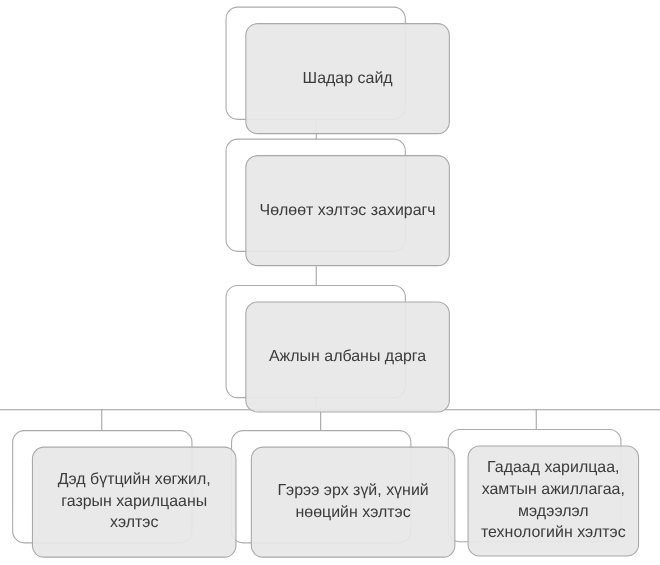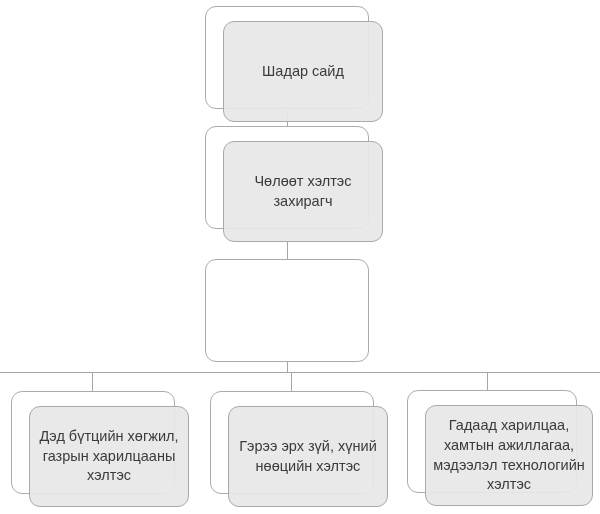--- a/index.html
+++ b/index.html
@@ -40,21 +40,21 @@
     left: 0; top: 0;
     width: 162px; height: 101px;
     background: #ffffff;
     border: 1px solid #ababab;
     border-radius: 11px;
     z-index: 2;
   }
   .face {
     position: absolute;
     left: 18px; top: 15px;
-    width: 160px; height: 101px;
+    width: 186px; height: 101px;
     background: rgba(231, 231, 231, 0.93);
     border: 1px solid #a9a9a9;
     border-radius: 11px;
     z-index: 3;
     display: flex;
     align-items: center;
     justify-content: center;
     text-align: center;
     box-sizing: border-box;
     padding: 2px 7px;
@@ -64,21 +64,21 @@
     line-height: 1.35;
     color: #3b3b3b;
   }
 
   .node-n1 { left: 205px; top: 6px; }
   .node-n2 { left: 205px; top: 126px; }
   .node-n3 { left: 205px; top: 259px; }
   .node-n4 { left: 11px;  top: 391px; padding-left: 25px; }
   .node-n5 { left: 210px; top: 391px; }
   .node-n6 { left: 407px; top: 390px; }
-  .node-n6 .echo, .node-n6 .face { width: 168px; }
+  .node-n6 .echo, .node-n6 .face { width: 156px; }
 </style>
 </head>
 <body>
 
 <div class="canvas">
 
   <div class="conn v conn-n1-n2"></div>
   <div class="conn v conn-n2-n3"></div>
   <div class="conn v conn-n3-rule"></div>
   <div class="conn h conn-rule"></div>
@@ -95,20 +95,23 @@
 
   <div class="node node-n2">
     <div class="echo"></div>
     <div class="face">
       <span class="lbl">Чөлөөт хэлтэс захирагч</span>
     </div>
   </div>
 
   <div class="node node-n3">
     <div class="echo"></div>
+    <div class="face">
+      <span class="lbl">Ажлын албаны дарга</span>
+    </div>
   </div>
 
   <div class="node node-n4">
     <div class="echo"></div>
     <div class="face">
       <span class="lbl">Дэд бүтцийн хөгжил, газрын харилцааны хэлтэс</span>
     </div>
   </div>
 
   <div class="node node-n5">

